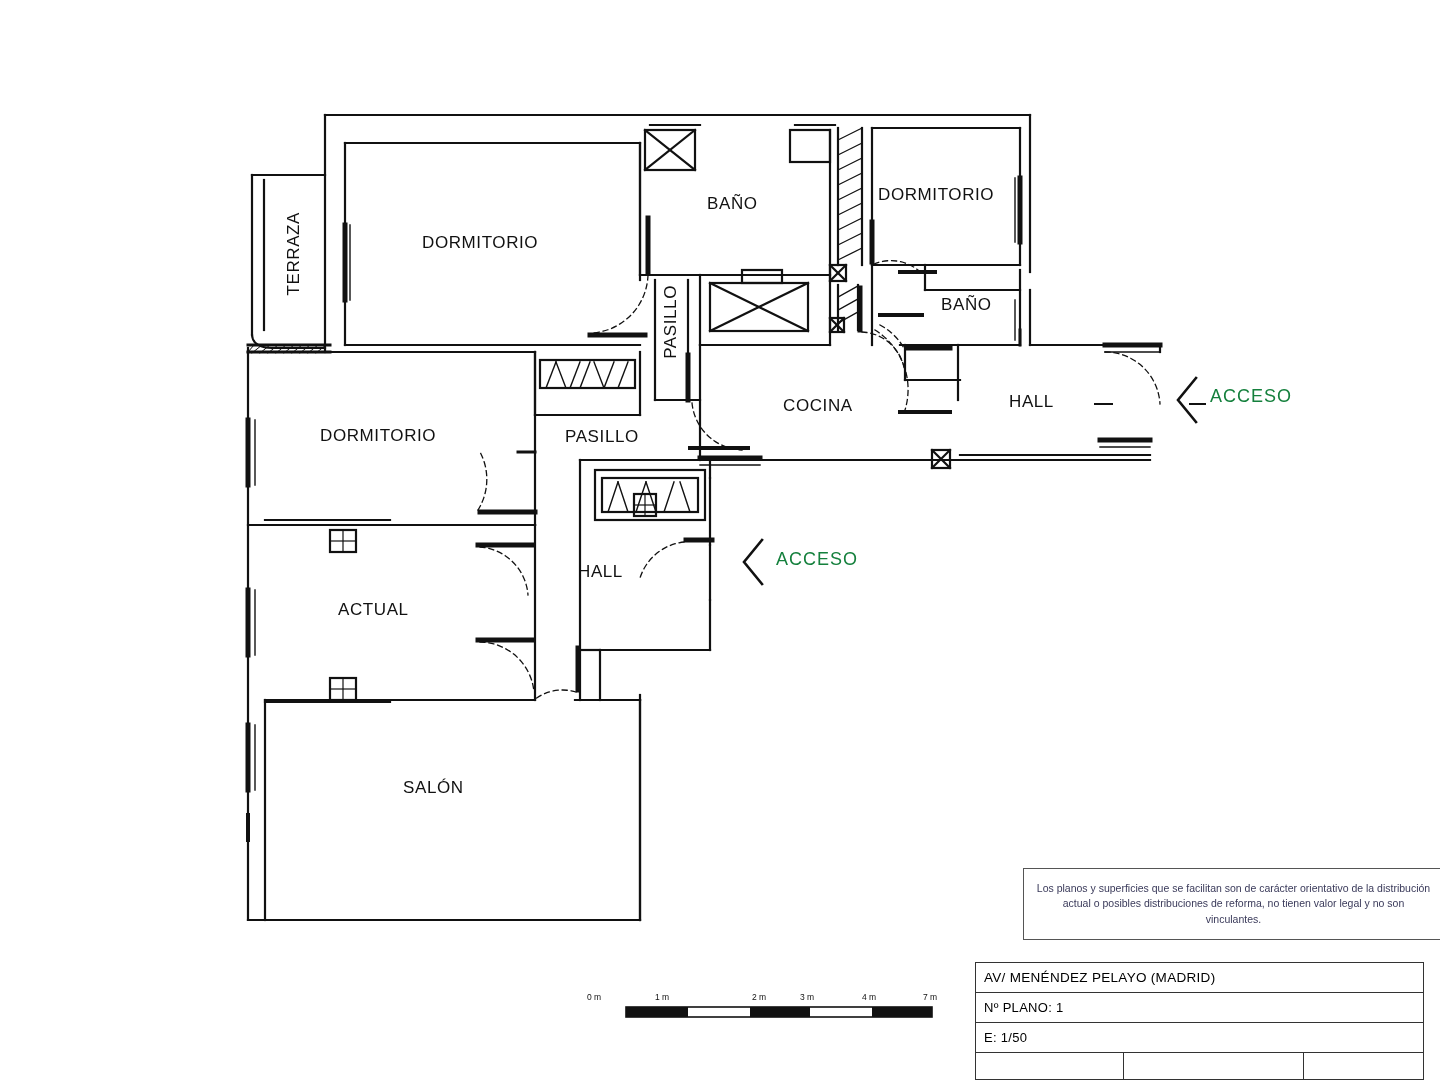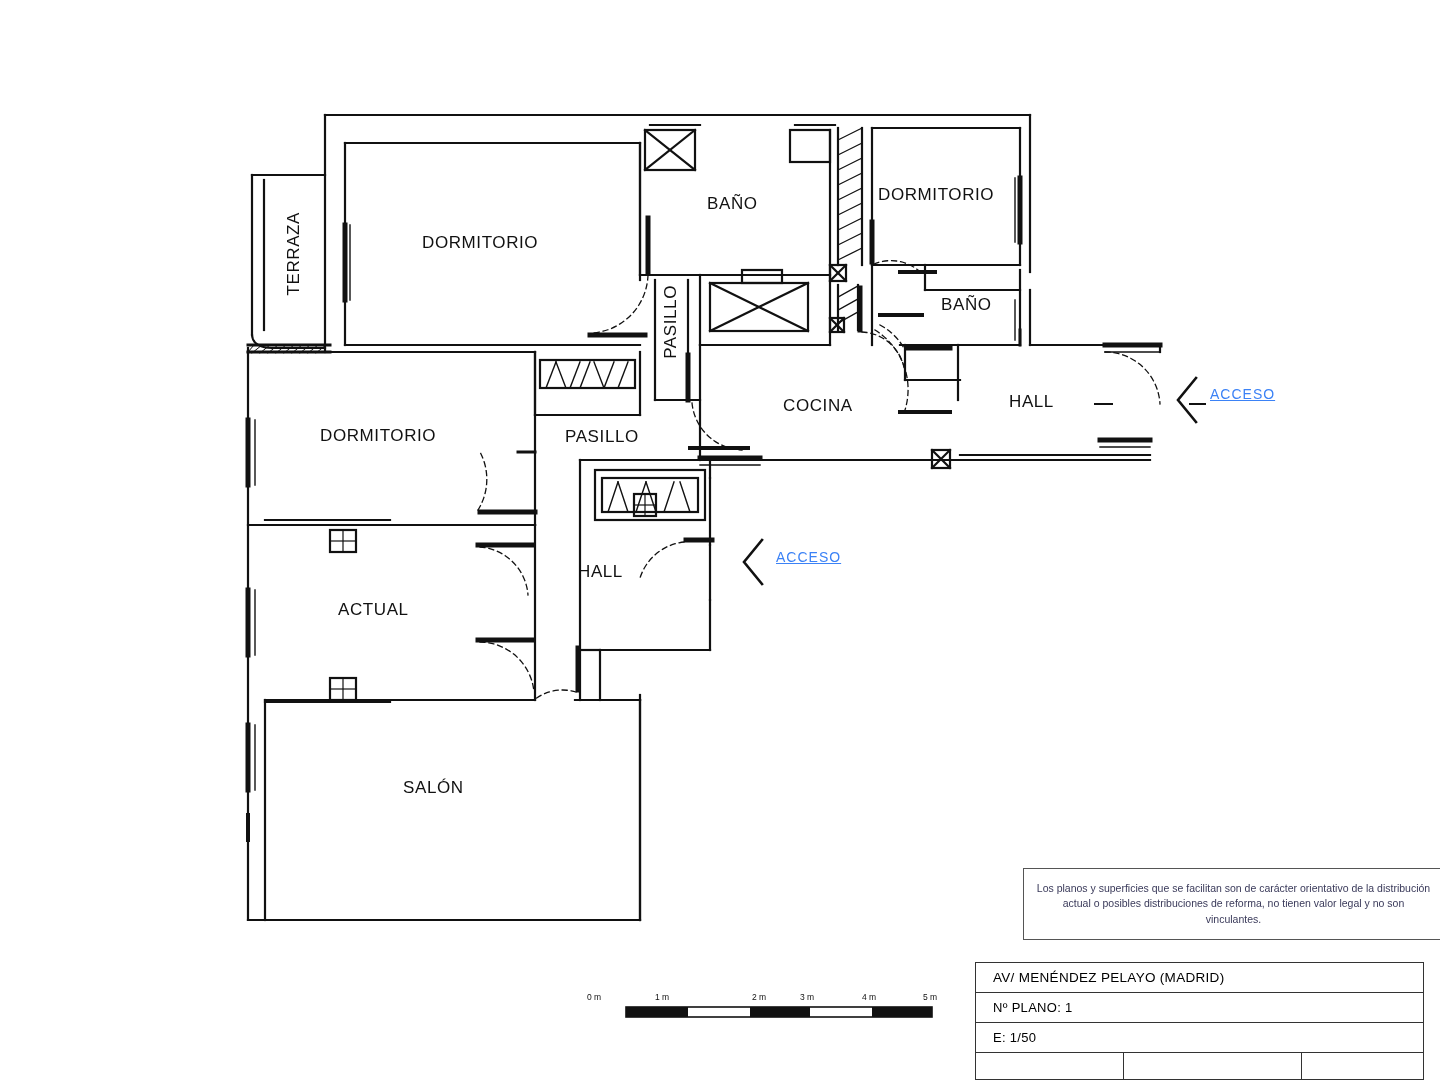--- a/index.html
+++ b/index.html
@@ -34,25 +34,24 @@
     color: #111;
     white-space: nowrap;
   }
   .room-label.vertical {
     writing-mode: vertical-rl;
     transform: rotate(180deg);
   }
   .acceso-label {
     position: absolute;
     font-family: "Liberation Sans", sans-serif;
-    font-size: 14px;
+    font-size: 18px;
     letter-spacing: 1px;
-    color: #3b82f6;
+    color: #15803d;
     white-space: nowrap;
-    text-decoration: underline;
   }
   .scalebar-labels {
     position: absolute;
     font-size: 8.5px;
     color: #111;
   }
   .note-box {
     position: absolute;
     left: 1003px;
     top: 868px;
@@ -89,21 +88,20 @@
     flex: 0 0 auto;
   }
   .tb-row:last-child { border-bottom: none; }
   .tb-cell {
     padding: 5px 8px;
     font-size: 13px;
     letter-spacing: 0.3px;
     display: flex;
     align-items: center;
     box-sizing: border-box;
-    margin-left: 9px;
   }
   .tb-title { height: 29px; width: 100%; font-size: 13.5px; }
   .tb-left { width: 348px; border-right: 1px solid #333; height: 29px; }
   .tb-right { width: 100px; height: 29px; }
   .tb-bottom-left { width: 148px; border-right: 1px solid #333; height: 31px; }
   .tb-bottom-mid { width: 180px; border-right: 1px solid #333; height: 31px; }
   .tb-bottom-right { width: 119px; height: 31px; }
 </style>
 </head>
 <body>
@@ -375,21 +373,21 @@
   <div class="room-label" style="left:403px; top:778px;">SALÓN</div>
 
   <div class="acceso-label" style="left:1210px; top:386px;">ACCESO</div>
   <div class="acceso-label" style="left:776px; top:549px;">ACCESO</div>
 
   <div class="scalebar-labels" style="left:587px; top:992px;">0 m</div>
   <div class="scalebar-labels" style="left:655px; top:992px;">1 m</div>
   <div class="scalebar-labels" style="left:736px; top:992px;margin-left:16px;">2 m</div>
   <div class="scalebar-labels" style="left:800px; top:992px;">3 m</div>
   <div class="scalebar-labels" style="left:862px; top:992px;">4 m</div>
-  <div class="scalebar-labels" style="left:923px; top:992px;">5 m</div>
+  <div class="scalebar-labels" style="left:923px; top:992px;">7 m</div>
 
   <div class="note-box">
     <div class="note-text">Los planos y superficies que se facilitan son de carácter orientativo de la distribución actual o posibles distribuciones de reforma, no tienen valor legal y no son vinculantes.</div>
   </div>
 
   <div class="titleblock">
     <div class="tb-row">
       <div class="tb-cell tb-title">AV/ MENÉNDEZ PELAYO  (MADRID)</div>
     </div>
     <div class="tb-row">

